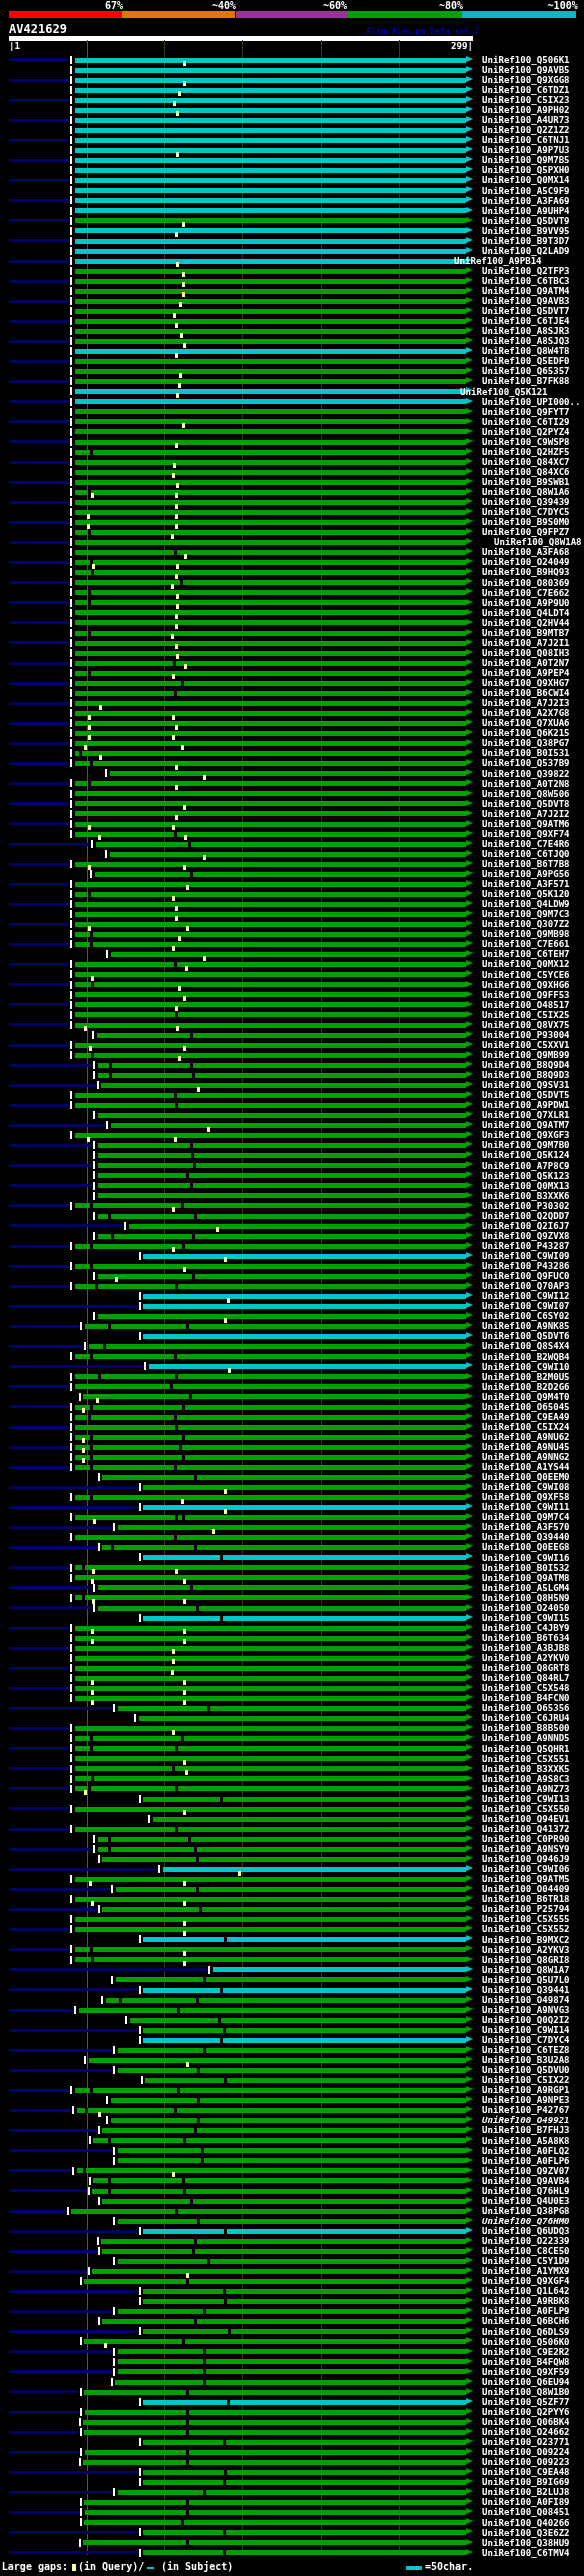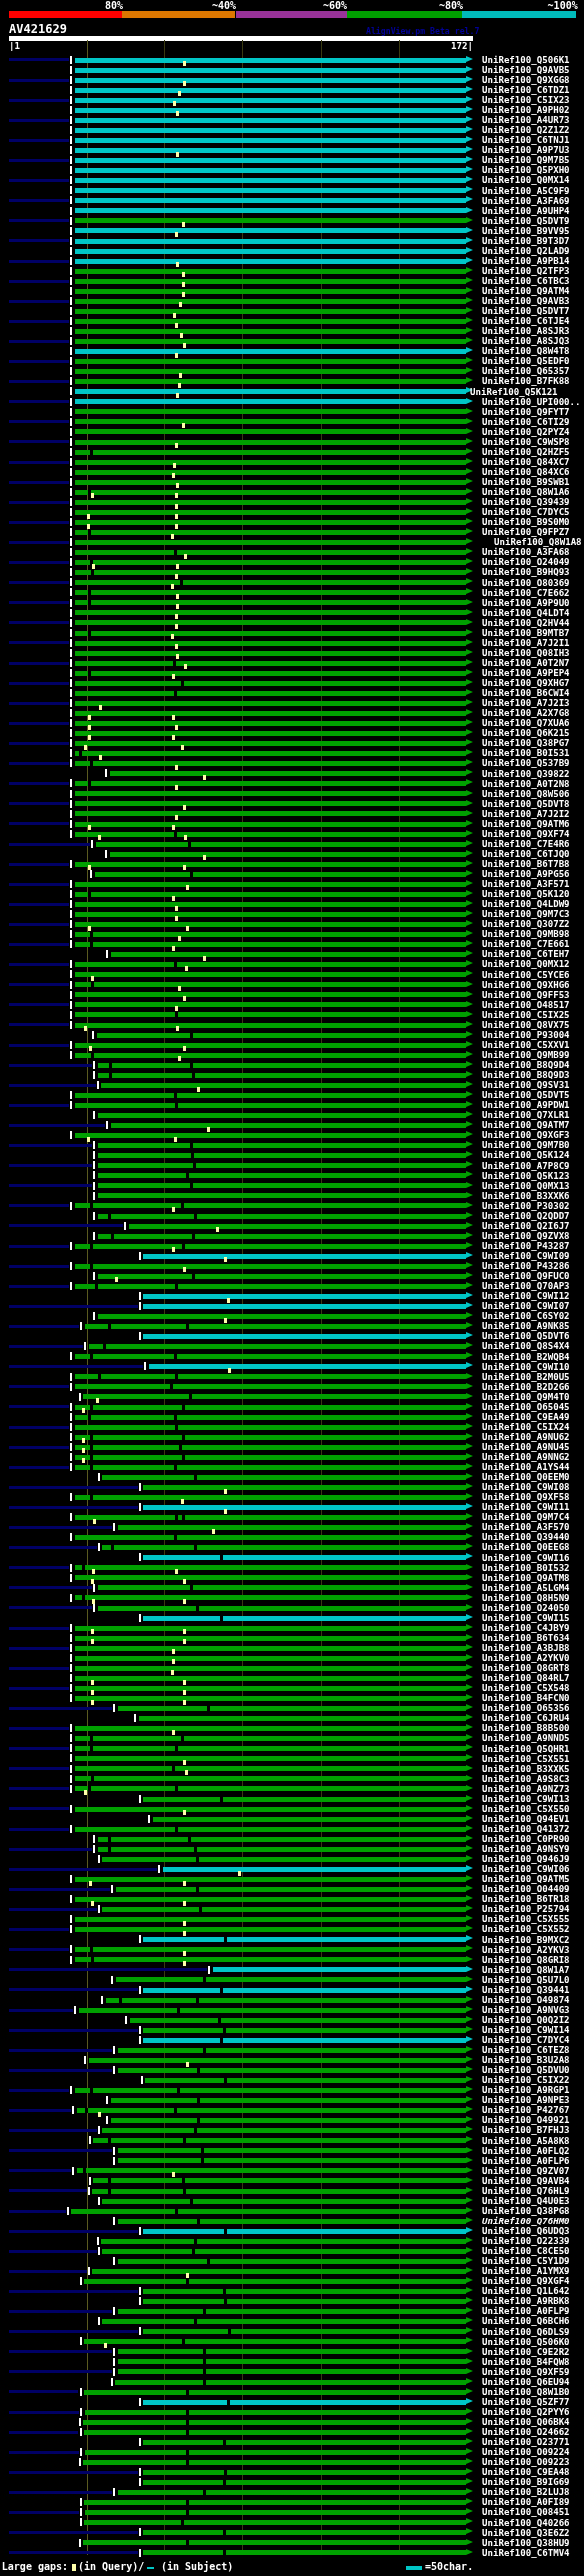--- a/index.html
+++ b/index.html
@@ -22,40 +22,40 @@
   #legend{position:absolute;left:0;top:2561px;width:585px;height:12.8px;color:#fff;font-size:10px;line-height:12px;}
   #legend .part{position:absolute;top:0;white-space:pre;}
   #legend-qglyph{position:absolute;left:72px;top:2.7px;width:3.7px;height:7.3px;background:#ffffaa;}
   #legend-sdash{position:absolute;left:147px;top:5.5px;width:7.3px;height:2.7px;background:#00c6c6;}
   #legend-swatch{position:absolute;left:406px;top:4.6px;width:16.4px;height:4.6px;background:#00c6c6;}
 </style>
 </head>
 <body>
 
 <div id="scale-labels">
-    <span class="scale-label" style="right: 462px;">80%</span>
+    <span class="scale-label" style="right: 462px;">67%</span>
     <span class="scale-label" style="right: 349px;">~40%</span>
     <span class="scale-label" style="right: 238px;">~60%</span>
     <span class="scale-label" style="right: 122px;">~80%</span>
     <span class="scale-label" style="right: 7.3px;">~100%</span>
   </div>
 <div id="scale-bar">
     <div class="scale-seg" style="left: 9.1px; width: 113px; background: rgb(255, 0, 0);"></div>
     <div class="scale-seg" style="left: 122px; width: 113px; background: rgb(221, 119, 0);"></div>
     <div class="scale-seg" style="left: 236px; width: 111px; background: rgb(153, 51, 153);"></div>
     <div class="scale-seg" style="left: 347px; width: 115px; background: rgb(0, 160, 0);"></div>
     <div class="scale-seg" style="left: 462px; width: 114px; background: rgb(0, 187, 187);"></div>
   </div>
 
 <div id="query-id">AV421629</div>
 <div id="brand">AlignView.pm Beta rel.7</div>
 <div id="ruler-bar"></div>
 
 <div class="ruler-num" style="left:9.1px;"><span style="color:#fff;">|</span><span>1</span></div>
-<div class="ruler-num" style="left:451px;"><span>172</span><span style="color:#fff;">|</span></div>
+<div class="ruler-num" style="left:451px;"><span>299</span><span style="color:#fff;">|</span></div>
 
 <div id="gridlines">
     <div class="vline" style="left: 87px; top: 40px; height: 2515px; background: rgb(90, 90, 32);"></div>
     <div class="vline" style="left: 164px; top: 40px; height: 2515px; background: rgb(58, 58, 18);"></div>
     <div class="vline" style="left: 242px; top: 40px; height: 2515px; background: rgb(58, 58, 18);"></div>
     <div class="vline" style="left: 321px; top: 40px; height: 2515px; background: rgb(58, 58, 18);"></div>
     <div class="vline" style="left: 399px; top: 40px; height: 2515px; background: rgb(58, 58, 18);"></div>
   </div>
 <div id="rows">
     <div>
@@ -195,21 +195,21 @@
       <div class="row-bar" style="left: 75px; width: 391px; top: 249px; background: rgb(0, 198, 198);"></div>
       <div class="row-arrow" style="left: 466px; top: 247px; border-left: 7.3px solid rgb(0, 198, 198);"></div>
       <div class="row-label" style="left: 482px; top: 246px;">UniRef100_Q2LAD9</div>
     </div>
     <div>
       <div class="row-navy" style="left: 9.1px; width: 60px; top: 260px;"></div>
       <div class="row-qtick" style="left: 70px; top: 257px;"></div>
       <div class="row-bar" style="left: 75px; width: 391px; top: 259px; background: rgb(0, 198, 198);"></div>
       <div class="gap-tick" style="left: 176px; top: 262px;"></div>
       <div class="row-arrow" style="left: 466px; top: 257px; border-left: 7.3px solid rgb(0, 198, 198);"></div>
-      <div class="row-label" style="left: 482px; top: 256px;">UniRef100_A9PB14</div>
+      <div class="row-label" style="left: 454px; top: 256px;">UniRef100_A9PB14</div>
     </div>
     <div>
       <div class="row-qtick" style="left: 70px; top: 267px;"></div>
       <div class="row-bar" style="left: 75px; width: 391px; top: 269px; background: rgb(0, 160, 0);"></div>
       <div class="gap-tick" style="left: 182px; top: 272px;"></div>
       <div class="row-arrow" style="left: 466px; top: 267px; border-left: 7.3px solid rgb(0, 160, 0);"></div>
       <div class="row-label" style="left: 482px; top: 266px;">UniRef100_Q2TFP3</div>
     </div>
     <div>
       <div class="row-navy" style="left: 9.1px; width: 60px; top: 280px;"></div>
@@ -291,21 +291,21 @@
       <div class="row-bar" style="left: 75px; width: 391px; top: 379px; background: rgb(0, 160, 0);"></div>
       <div class="gap-tick" style="left: 178px; top: 383px;"></div>
       <div class="row-arrow" style="left: 466px; top: 377px; border-left: 7.3px solid rgb(0, 160, 0);"></div>
       <div class="row-label" style="left: 482px; top: 376px;">UniRef100_B7FK88</div>
     </div>
     <div>
       <div class="row-qtick" style="left: 70px; top: 387px;"></div>
       <div class="row-bar" style="left: 75px; width: 391px; top: 389px; background: rgb(0, 198, 198);"></div>
       <div class="gap-tick" style="left: 176px; top: 393px;"></div>
       <div class="row-arrow" style="left: 466px; top: 387px; border-left: 7.3px solid rgb(0, 198, 198);"></div>
-      <div class="row-label" style="left: 470px; top: 387px;">UniRef100_Q5K121</div>
+      <div class="row-label" style="left: 460px; top: 387px;">UniRef100_Q5K121</div>
     </div>
     <div>
       <div class="row-navy" style="left: 9.1px; width: 60px; top: 400px;"></div>
       <div class="row-qtick" style="left: 70px; top: 398px;"></div>
       <div class="row-bar" style="left: 75px; width: 391px; top: 399px; background: rgb(0, 198, 198);"></div>
       <div class="row-arrow" style="left: 466px; top: 398px; border-left: 7.3px solid rgb(0, 198, 198);"></div>
       <div class="row-label" style="left: 482px; top: 397px;">UniRef100_UPI000..</div>
     </div>
     <div>
       <div class="row-qtick" style="left: 70px; top: 408px;"></div>
@@ -1659,21 +1659,21 @@
       <div class="gap-notch" style="left: 174px; top: 2108px;"></div>
       <div class="gap-tick" style="left: 98px; top: 2112px;"></div>
       <div class="row-arrow" style="left: 466px; top: 2106px; border-left: 7.3px solid rgb(0, 160, 0);"></div>
       <div class="row-label" style="left: 482px; top: 2105px;">UniRef100_P42767</div>
     </div>
     <div>
       <div class="row-qtick" style="left: 106px; top: 2116px;"></div>
       <div class="row-bar" style="left: 111px; width: 355px; top: 2118px; background: rgb(0, 160, 0);"></div>
       <div class="gap-notch" style="left: 197px; top: 2118px;"></div>
       <div class="row-arrow" style="left: 466px; top: 2116px; border-left: 7.3px solid rgb(0, 160, 0);"></div>
-      <div class="row-label" style="left: 482px; top: 2115px;">UniRef100_O49921</div>
+      <div class="row-label" style="left: 482px; top: 2115px; font-style: italic;">UniRef100_O49921</div>
     </div>
     <div>
       <div class="row-navy" style="left: 9.1px; width: 88px; top: 2129px;"></div>
       <div class="row-qtick" style="left: 98px; top: 2126px;"></div>
       <div class="row-bar" style="left: 102px; width: 364px; top: 2128px; background: rgb(0, 160, 0);"></div>
       <div class="gap-notch" style="left: 194px; top: 2128px;"></div>
       <div class="row-arrow" style="left: 466px; top: 2126px; border-left: 7.3px solid rgb(0, 160, 0);"></div>
       <div class="row-label" style="left: 482px; top: 2125px;">UniRef100_B7FHJ3</div>
     </div>
     <div>

